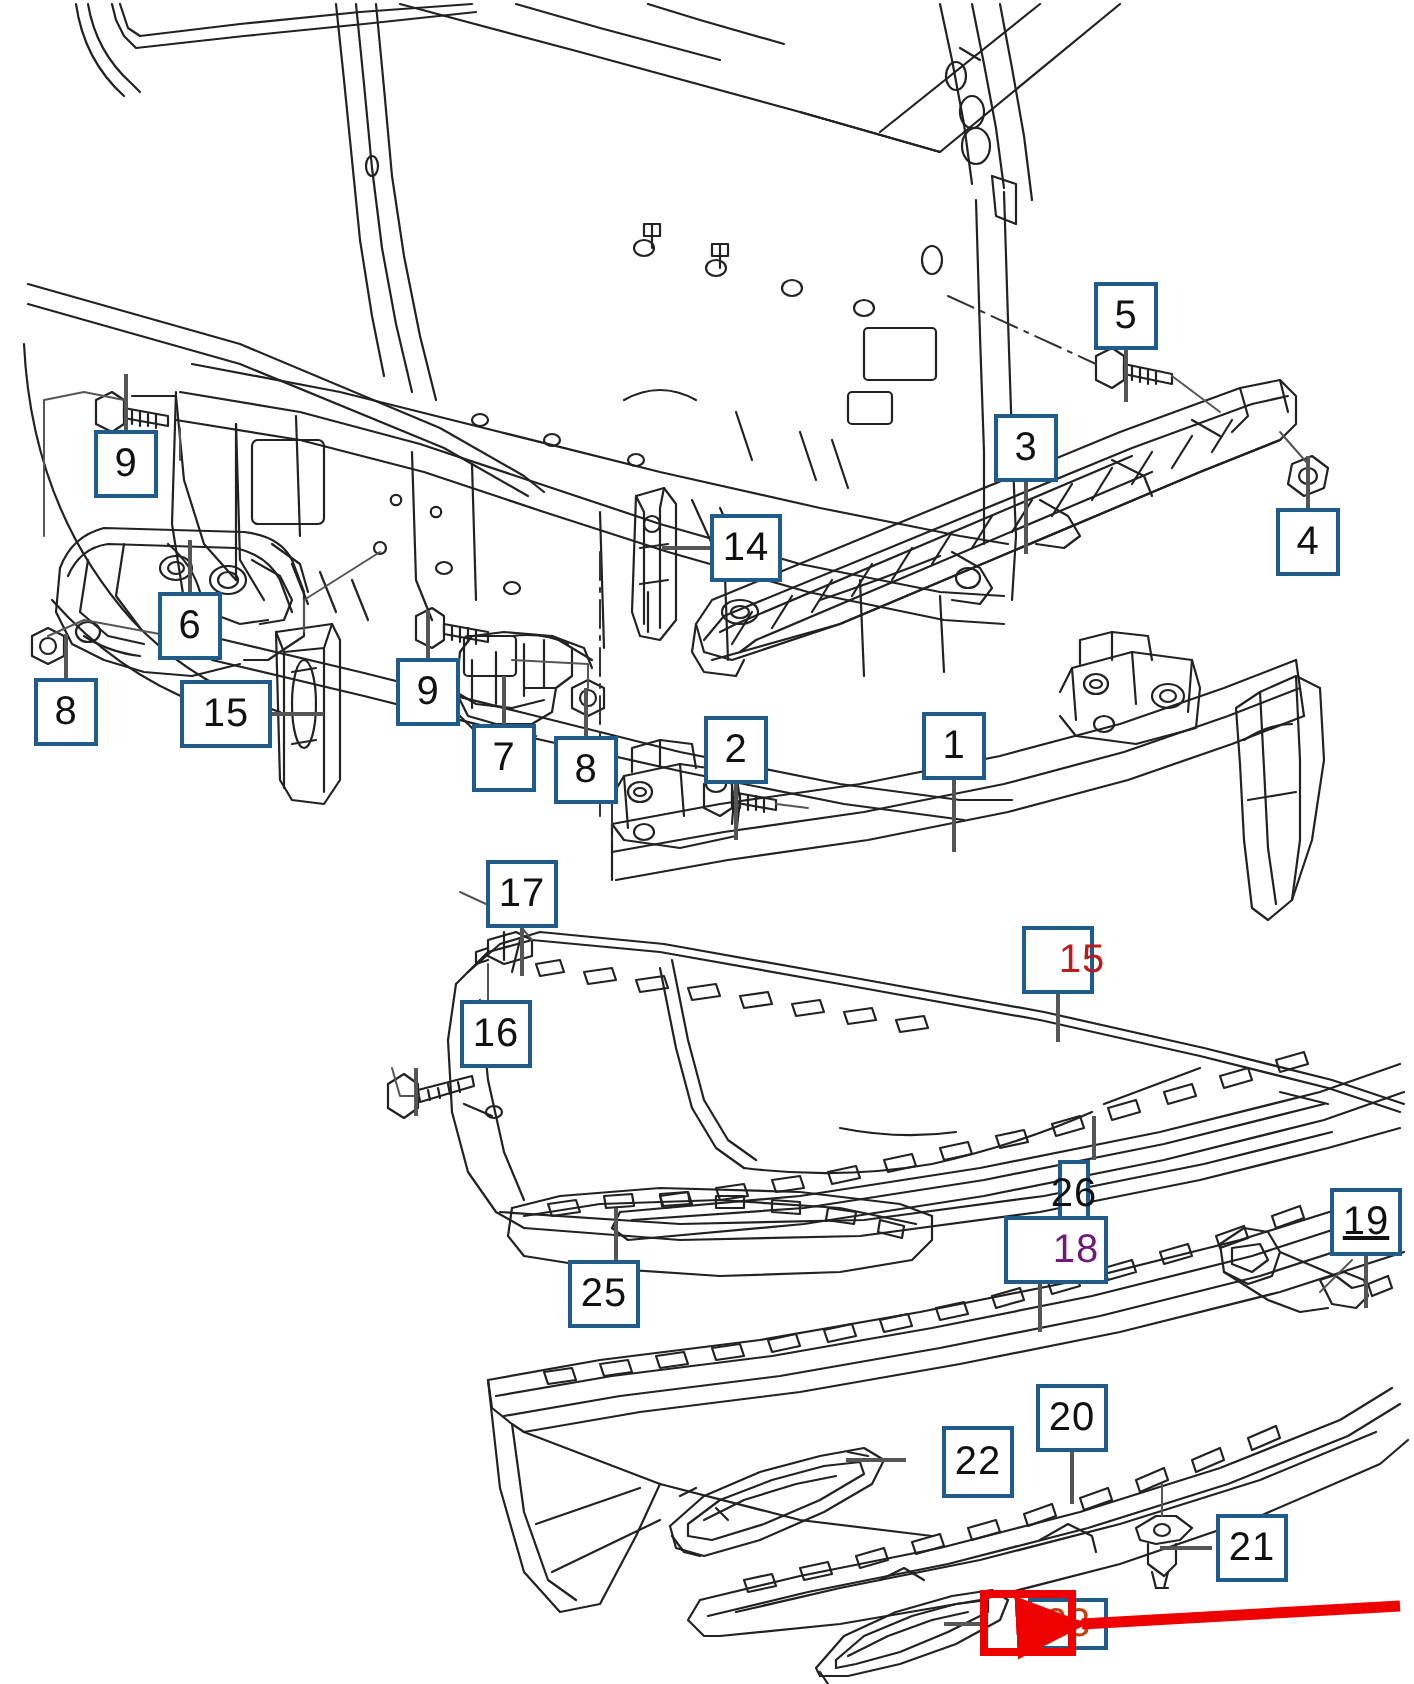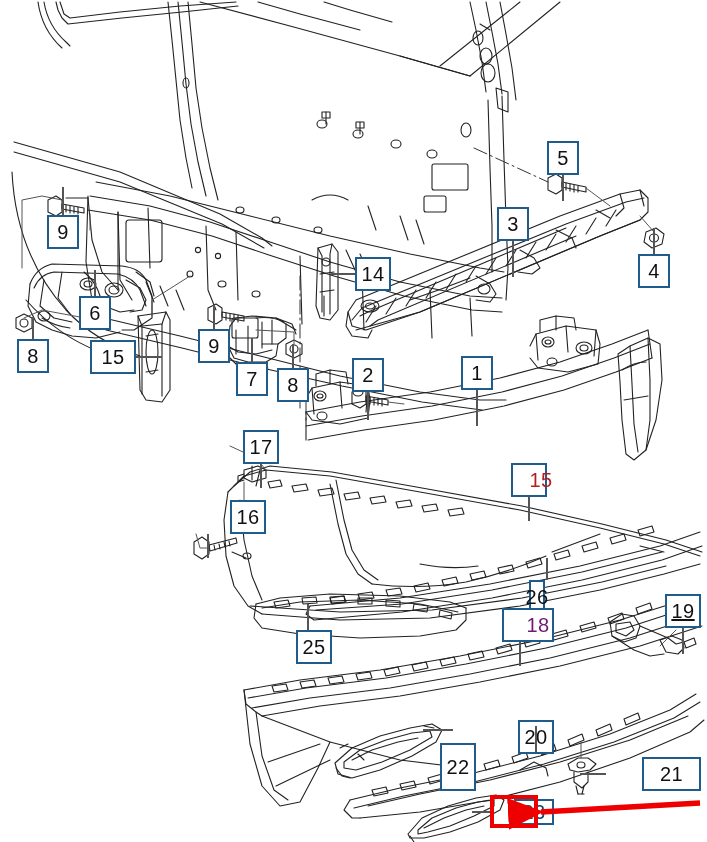--- a/index.html
+++ b/index.html
@@ -546,35 +546,35 @@
       <div class="callout" style="left: 352px; top: 358px; width: 32px; height: 34px; border-color: rgb(31, 92, 139); color: rgb(17, 17, 17);">2</div>
       <div class="leader v" style="left: 367.2px; top: 392px; height: 28px;"></div>
       <div class="callout" style="left: 461px; top: 356px; width: 32px; height: 34px; border-color: rgb(31, 92, 139); color: rgb(17, 17, 17);">1</div>
       <div class="leader v" style="left: 476.2px; top: 390px; height: 36px;"></div>
       <div class="callout" style="left: 243px; top: 430px; width: 36px; height: 34px; border-color: rgb(31, 92, 139); color: rgb(17, 17, 17);">17</div>
       <div class="leader v" style="left: 260.2px; top: 464px; height: 24px;"></div>
       <div class="callout" style="left: 190px; top: 500px; width: 36px; height: 34px; border-color: rgb(31, 92, 139); color: rgb(17, 17, 17); margin-left: 40px;">16</div>
       <div class="leader v" style="left: 207.2px; top: 534px; height: 24px;"></div>
       <div class="callout" style="left: 511px; top: 463px; width: 36px; height: 34px; border-color: rgb(31, 92, 139); color: #b91c1c; padding-left: 24px;">15</div>
       <div class="leader v" style="left: 528.2px; top: 497px; height: 24px;"></div>
-      <div class="callout" style="left: 296px; top: 630px; width: 36px; height: 34px; border-color: rgb(31, 92, 139); color: rgb(17, 17, 17);">25</div>
+      <div class="callout" style="left: 284px; top: 630px; width: 36px; height: 34px; border-color: rgb(31, 92, 139); color: rgb(17, 17, 17);">25</div>
       <div class="leader v" style="left: 307.2px; top: 604px; height: 26px;"></div>
       <div class="callout" style="left: 529px; top: 580px; width: 16px; height: 34px; border-color: rgb(31, 92, 139); color: rgb(17, 17, 17);">26</div>
       <div class="leader v" style="left: 546.2px; top: 558px; height: 22px;"></div>
       <div class="callout" style="left: 502px; top: 608px; width: 52px; height: 34px; border-color: rgb(31, 92, 139); color: #701a75; padding-left: 20px;">18</div>
       <div class="leader v" style="left: 519.2px; top: 642px; height: 24px;"></div>
       <div class="callout" style="left: 665px; top: 594px; width: 36px; height: 34px; border-color: rgb(31, 92, 139); color: rgb(17, 17, 17); text-decoration: underline;">19</div>
       <div class="leader v" style="left: 682.2px; top: 628px; height: 26px;"></div>
-      <div class="callout" style="left: 440px; top: 713px; width: 36px; height: 48px; border-color: rgb(31, 92, 139); color: rgb(17, 17, 17); margin-top: 30px;">22</div>
+      <div class="callout" style="left: 471px; top: 713px; width: 36px; height: 36px; border-color: rgb(31, 92, 139); color: rgb(17, 17, 17);">22</div>
       <div class="leader h" style="left: 423px; top: 729.2px; width: 30px;"></div>
-      <div class="callout" style="left: 518px; top: 692px; width: 36px; height: 34px; border-color: rgb(31, 92, 139); color: rgb(17, 17, 17); margin-top: 28px;">20</div>
+      <div class="callout" style="left: 518px; top: 692px; width: 36px; height: 34px; border-color: rgb(31, 92, 139); color: rgb(17, 17, 17);">20</div>
       <div class="leader v" style="left: 535.2px; top: 726px; height: 26px;"></div>
-      <div class="callout" style="left: 642px; top: 757px; width: 59px; height: 34px; border-color: rgb(31, 92, 139); color: rgb(17, 17, 17);">21</div>
+      <div class="callout" style="left: 608px; top: 757px; width: 36px; height: 34px; border-color: rgb(31, 92, 139); color: rgb(17, 17, 17);">21</div>
       <div class="leader h" style="left: 580px; top: 773.2px; width: 26px;"></div>
-      <div class="callout" style="left: 514px; top: 799px; width: 40px; height: 26px; border-color: rgb(31, 92, 139); color: #0c4a6e;">23</div>
+      <div class="callout" style="left: 514px; top: 799px; width: 40px; height: 26px; border-color: rgb(31, 92, 139); color: #c2410c;">23</div>
       <div class="leader h" style="left: 472px; top: 811.2px; width: 22px;"></div>
       <div class="highlight-box" style="left: 490px; top: 795px; width: 48px; height: 33px; border-color: rgb(238, 0, 0);"></div>
     </div>
 
   <svg id="highlight-layer" style="position:absolute;left:0;top:0;width:707px;height:842px;pointer-events:none" viewBox="0 0 707 842">
     <defs>
       <marker id="arrowhead-red" markerWidth="7" markerHeight="7" refX="1" refY="3.5" orient="auto" markerUnits="strokeWidth">
         <path d="M7,0.6 L0.5,3.5 L7,6.4 Z" fill="#ee0000"></path>
       </marker>
     </defs>

